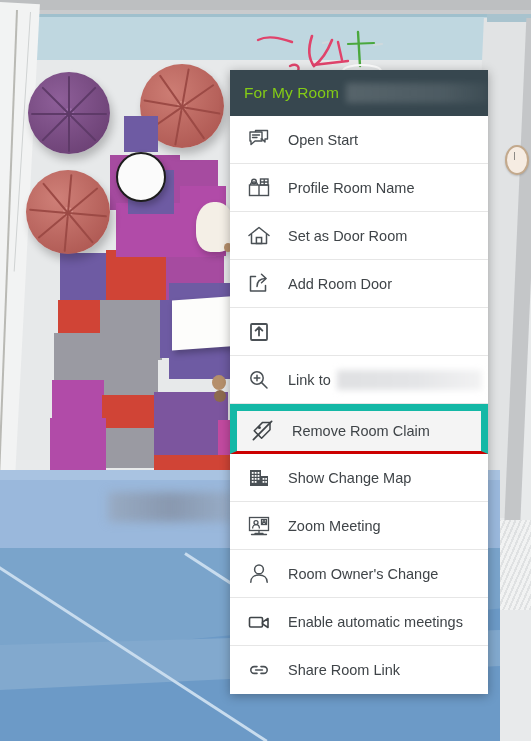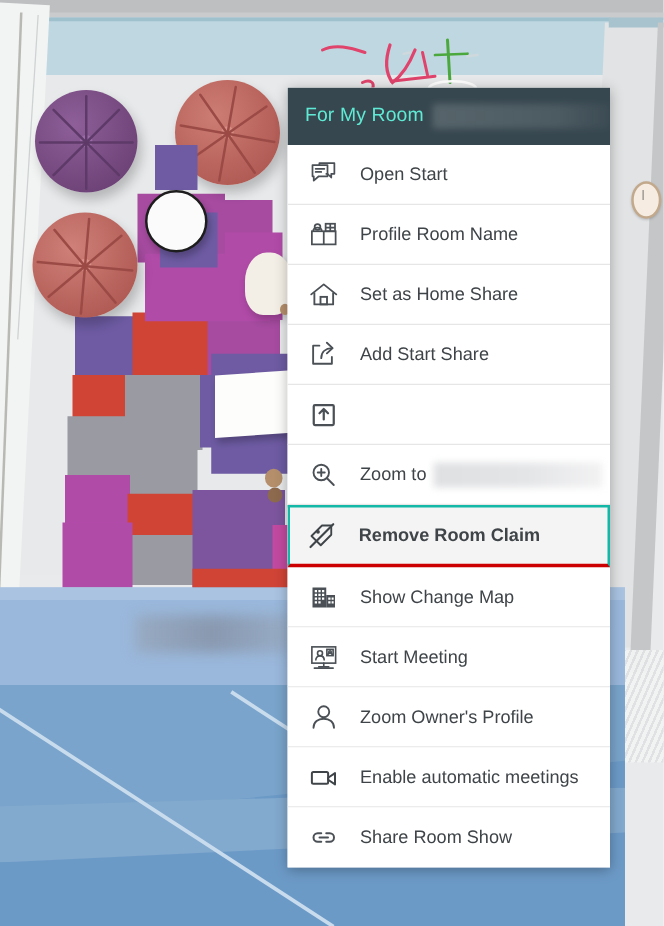--- a/index.html
+++ b/index.html
@@ -254,21 +254,21 @@
   }
   .menu-header {
     height: 46px;
     background: #37474f;
     display: flex;
     align-items: center;
     padding: 0 0 0 14px;
     box-sizing: border-box;
   }
   .menu-header-title {
-    color: #5eead4;
+    color: #84cc16;
     font-size: 15.5px;
     letter-spacing: 0.1px;
     white-space: nowrap;
   }
   .menu-header-redact {
     margin-left: 7px;
     flex: 1;
     height: 20px;
     background: linear-gradient(90deg, rgba(255,255,255,.16), rgba(255,255,255,.11) 70%, rgba(255,255,255,.03));
     filter: blur(3px);
@@ -306,25 +306,24 @@
     margin-left: 6px;
     flex: 1;
     height: 20px;
     margin-right: 6px;
     background: linear-gradient(90deg, #dfe0e2, #e4e5e7 55%, #f2f2f3);
     filter: blur(3px);
     border-radius: 1px;
   }
   .menu-item.highlighted {
     background: #f4f4f4;
-    border: 2px solid #14b8a6;
+    border: 7px solid #14b8a6;
     border-bottom: 3px solid #cc0000;
     height: 50px;
     padding-left: 11px;
-    font-weight: bold;
   }
   svg { display: block; }
 </style>
 </head>
 <body>
 
 <div id="stage">
 
   <div class="scene">
     <div class="scene-bg"></div>
@@ -473,49 +472,49 @@
           <span class="mi-label">Profile Room Name</span>
         </div>
         <div class="menu-item">
           <span class="mi-icon">
             <svg width="26" height="26" viewBox="0 0 26 26" fill="none" stroke="#4a5055" stroke-width="1.5">
               <path d="M3 12.5L13 4.5l10 8" stroke-linecap="round" stroke-linejoin="round"></path>
               <path d="M5.5 11v9.5h15V11" stroke-linejoin="round"></path>
               <rect x="10.4" y="14.5" width="5.2" height="6"></rect>
             </svg>
           </span>
-          <span class="mi-label">Set as Home Share</span>
+          <span class="mi-label">Set as Door Room</span>
         </div>
         <div class="menu-item">
           <span class="mi-icon">
             <svg width="26" height="26" viewBox="0 0 26 26" fill="none" stroke="#4a5055" stroke-width="1.5">
               <path d="M9.5 5.5H4.5v14.5h15v-5.5" stroke-linecap="round" stroke-linejoin="round"></path>
               <path d="M11 15.5c0-5 3.5-7.8 8.5-8" stroke-linecap="round"></path>
               <path d="M15.5 3.2l4.6 4.3-4.6 4.2" stroke-linecap="round" stroke-linejoin="round"></path>
             </svg>
           </span>
-          <span class="mi-label">Add Start Share</span>
+          <span class="mi-label">Add Room Door</span>
         </div>
         <div class="menu-item">
           <span class="mi-icon">
             <svg width="26" height="26" viewBox="0 0 26 26" fill="none" stroke="#4a5055" stroke-width="1.8">
               <rect x="5" y="5" width="16" height="16" rx="1"></rect>
               <path d="M13 16.5V8.5M9.6 11.6L13 8.2l3.4 3.4" stroke-linecap="round" stroke-linejoin="round"></path>
             </svg>
           </span>
         </div>
         <div class="menu-item">
           <span class="mi-icon">
             <svg width="26" height="26" viewBox="0 0 26 26" fill="none" stroke="#4a5055" stroke-width="1.5">
               <circle cx="11" cy="11" r="6.2"></circle>
               <path d="M15.6 15.6L21 21" stroke-linecap="round"></path>
               <path d="M11 8.2v5.6M8.2 11h5.6" stroke-linecap="round"></path>
             </svg>
           </span>
-          <span class="mi-label">Zoom to</span>
+          <span class="mi-label">Link to</span>
           <span class="mi-redact"></span>
         </div>
         <div class="menu-item highlighted">
           <span class="mi-icon">
             <svg width="26" height="26" viewBox="0 0 26 26" fill="none" stroke="#3f4448" stroke-width="1.5">
               <path d="M4.2 12.8l8.4-8.4h7.4v7.4l-8.4 8.4z" stroke-linejoin="round"></path>
               <circle cx="9.4" cy="9.4" r="1.5" fill="#3f4448" stroke="none"></circle>
               <path d="M3.4 21.6L21.6 3.4" stroke-width="1.7" stroke-linecap="round"></path>
             </svg>
           </span>
@@ -553,45 +552,45 @@
               <rect x="3.5" y="4.5" width="19" height="13"></rect>
               <path d="M9 20.5h8M13 17.5v3" stroke-linecap="round"></path>
               <path d="M5.5 21.5h15" stroke-linecap="round"></path>
               <circle cx="10" cy="9.6" r="2"></circle>
               <path d="M6.6 15.4c0-2.4 1.5-3.7 3.4-3.7s3.4 1.3 3.4 3.7"></path>
               <rect x="15.5" y="6.5" width="5" height="5"></rect>
               <circle cx="18" cy="8.6" r="1"></circle>
               <path d="M16.3 11c0-1.1.7-1.7 1.7-1.7s1.7.6 1.7 1.7"></path>
             </svg>
           </span>
-          <span class="mi-label">Start Meeting</span>
+          <span class="mi-label">Zoom Meeting</span>
         </div>
         <div class="menu-item">
           <span class="mi-icon">
             <svg width="26" height="26" viewBox="0 0 26 26" fill="none" stroke="#4a5055" stroke-width="1.5">
               <circle cx="13" cy="8.4" r="4.4"></circle>
               <path d="M4.8 21.2c0-4.7 3.7-7.2 8.2-7.2s8.2 2.5 8.2 7.2" stroke-linecap="round"></path>
             </svg>
           </span>
-          <span class="mi-label">Zoom Owner's Profile</span>
+          <span class="mi-label">Room Owner's Change</span>
         </div>
         <div class="menu-item">
           <span class="mi-icon">
             <svg width="26" height="26" viewBox="0 0 26 26" fill="none" stroke="#3f4448" stroke-width="1.6">
               <rect x="3.5" y="8.5" width="13" height="9.5" rx="1.2"></rect>
               <path d="M16.5 13.2l5.5-3.7v9l-5.5-3.7z" stroke-linejoin="round"></path>
             </svg>
           </span>
           <span class="mi-label">Enable automatic meetings</span>
         </div>
         <div class="menu-item">
           <span class="mi-icon">
             <svg width="26" height="26" viewBox="0 0 26 26" fill="none" stroke="#4a5055" stroke-width="1.6">
               <path d="M11 9.6H8.2a3.4 3.4 0 000 6.8H11" stroke-linecap="round"></path>
               <path d="M15 9.6h2.8a3.4 3.4 0 010 6.8H15" stroke-linecap="round"></path>
               <path d="M9.6 13h6.8" stroke-linecap="round"></path>
             </svg>
           </span>
-          <span class="mi-label">Share Room Show</span>
+          <span class="mi-label">Share Room Link</span>
         </div>
       </div>
   </div>
 </div>
 
 </body></html>

